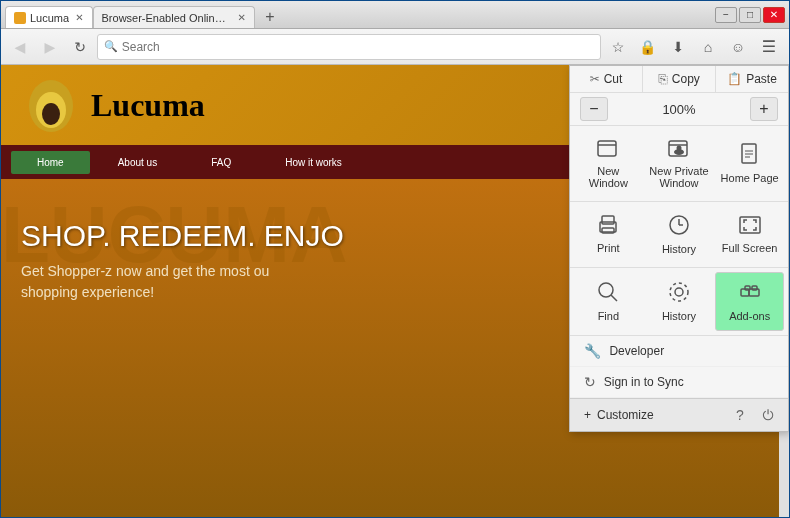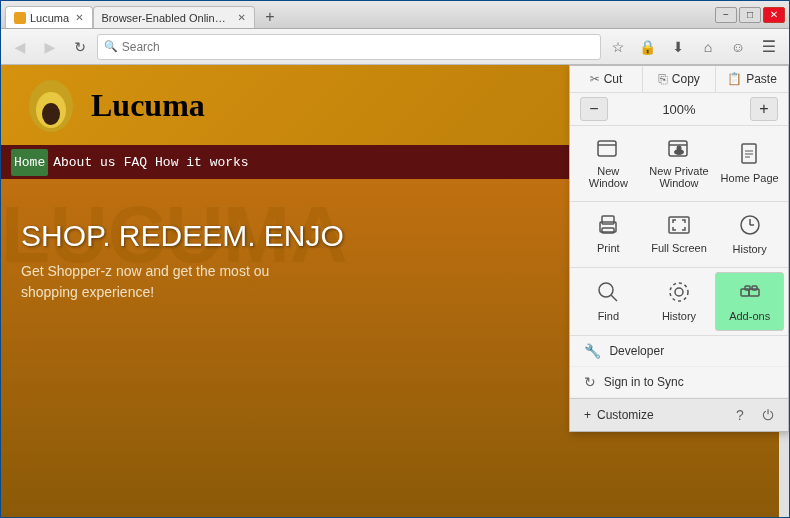--- a/index.html
+++ b/index.html
@@ -151,24 +151,23 @@
     }
     .site-title { font-size: 32px; font-weight: bold; color: #000; font-family: Georgia, serif; }
     .site-nav {
       background: #5c1010;
       height: 34px;
       display: flex; align-items: center;
       padding: 0 10px;
       gap: 2px;
     }
     .nav-item {
-      padding: 6px 3px;
-      font-size: 13px; color: #fff; cursor: pointer;
+      padding: 6px 26px;
+      font-size: 10px; color: #fff; cursor: pointer;
       border-radius: 2px;
-      font-family: Liberation Mono, monospace;
     }
     .nav-item.active { background: #3a7a3a; color: #fff; }
     .hero-section {
       background: linear-gradient(180deg, #c07010 0%, #8b5a08 100%);
       padding: 40px 20px;
       position: relative;
       height: calc(100% - 114px);
     }
     .hero-bg-text {
       position: absolute; top: 10px; left: 0; right: 0;
@@ -433,39 +432,39 @@
             <svg width="22" height="20" viewBox="0 0 22 20">
               <rect x="3" y="7" width="16" height="10" rx="1" fill="none" stroke="#555" stroke-width="1.5"></rect>
               <rect x="5" y="1" width="12" height="8" rx="1" fill="none" stroke="#555" stroke-width="1.5"></rect>
               <rect x="5" y="13" width="12" height="5" rx="1" fill="none" stroke="#555" stroke-width="1.5"></rect>
             </svg>
           </span>
           <span class="menu-icon-label">Print</span>
         </button>
         <button class="menu-icon-btn">
           <span class="menu-icon-symbol">
+            <svg width="22" height="22" viewBox="0 0 22 22">
+              <circle cx="11" cy="11" r="9" fill="none" stroke="#555" stroke-width="1.5"></circle>
+              <line x1="11" y1="11" x2="11" y2="5" stroke="#555" stroke-width="1.5"></line>
+              <line x1="11" y1="11" x2="15" y2="11" stroke="#555" stroke-width="1.5"></line>
+            </svg>
+          </span>
+          <span class="menu-icon-label">History</span>
+        </button>
+        <button class="menu-icon-btn">
+          <span class="menu-icon-symbol">
             <svg width="22" height="20" viewBox="0 0 22 20">
               <rect x="1" y="2" width="20" height="16" rx="1" fill="none" stroke="#555" stroke-width="1.5"></rect>
               <polyline points="5,8 5,5 8,5" fill="none" stroke="#555" stroke-width="1.5"></polyline>
               <polyline points="14,5 17,5 17,8" fill="none" stroke="#555" stroke-width="1.5"></polyline>
               <polyline points="5,12 5,15 8,15" fill="none" stroke="#555" stroke-width="1.5"></polyline>
               <polyline points="14,15 17,15 17,12" fill="none" stroke="#555" stroke-width="1.5"></polyline>
             </svg>
           </span>
           <span class="menu-icon-label">Full Screen</span>
-        </button>
-        <button class="menu-icon-btn">
-          <span class="menu-icon-symbol">
-            <svg width="22" height="22" viewBox="0 0 22 22">
-              <circle cx="11" cy="11" r="9" fill="none" stroke="#555" stroke-width="1.5"></circle>
-              <line x1="11" y1="11" x2="11" y2="5" stroke="#555" stroke-width="1.5"></line>
-              <line x1="11" y1="11" x2="15" y2="11" stroke="#555" stroke-width="1.5"></line>
-            </svg>
-          </span>
-          <span class="menu-icon-label">History</span>
         </button>
       </div>
 
       <div class="menu-icons-grid">
         <button class="menu-icon-btn">
           <span class="menu-icon-symbol">
             <svg width="22" height="22" viewBox="0 0 22 22">
               <circle cx="9" cy="9" r="7" fill="none" stroke="#555" stroke-width="1.5"></circle>
               <line x1="14" y1="14" x2="20" y2="20" stroke="#555" stroke-width="1.5"></line>
             </svg>

